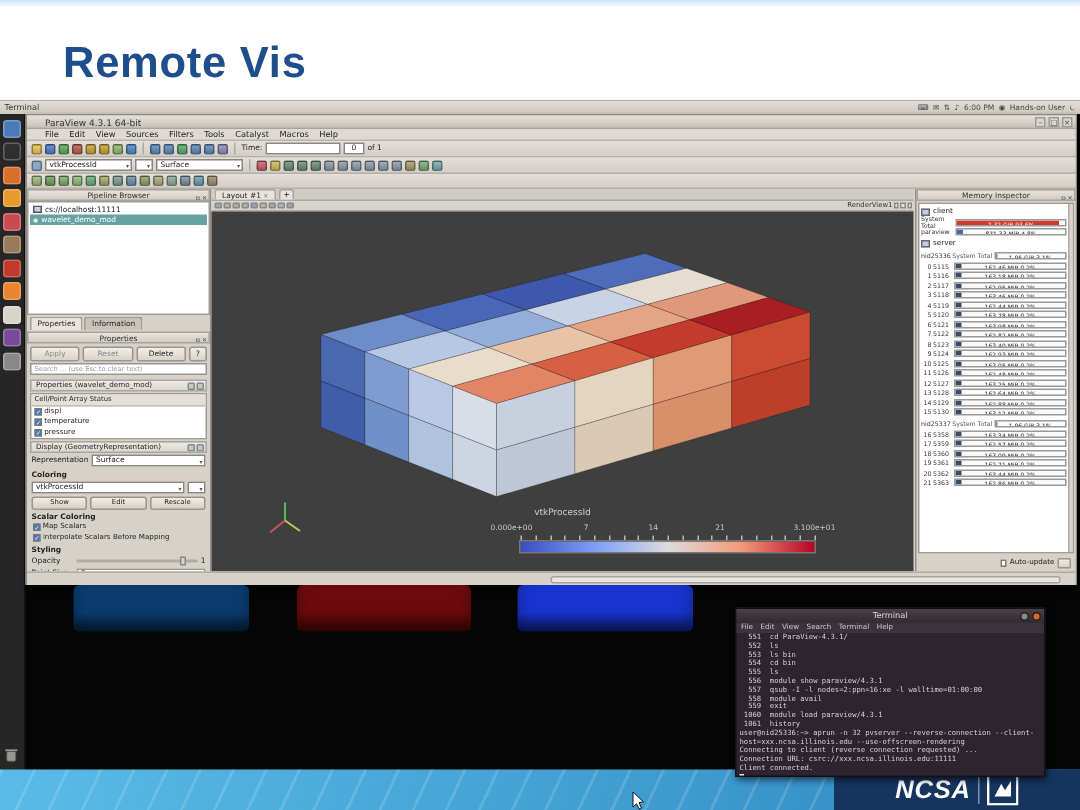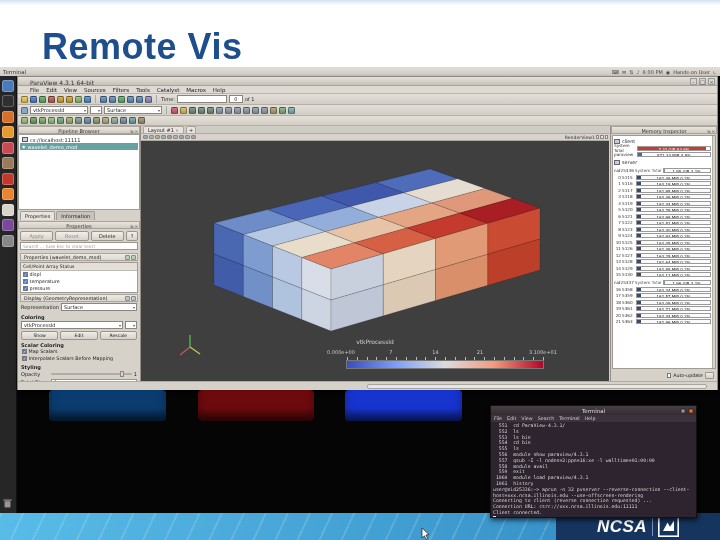--- a/index.html
+++ b/index.html
@@ -1,21 +1,21 @@
 <!DOCTYPE html>
 <html><head>
 <meta charset="utf-8">
 <style>
 *{margin:0;padding:0;box-sizing:border-box}
 html,body{width:720px;height:540px;overflow:hidden}
 body{position:relative;font-family:"DejaVu Sans",sans-serif;background:#fff;color:#222}
 .abs{position:absolute}
 
 #top-accent{left:0;top:0;width:720px;height:5px;background:linear-gradient(to bottom,#cfe2f3,#ffffff)}
-#slide-title{left:42px;top:26px;font-size:36px;font-weight:bold;color:#1e4e8c;font-family:"Liberation Sans",sans-serif;letter-spacing:.5px}
+#slide-title{left:42px;top:26px;font-size:29px;font-weight:bold;color:#1e4e8c;font-family:"Liberation Sans",sans-serif;letter-spacing:.5px}
 
 #desktop{left:0;top:67px;width:720px;height:447px;background:#050505}
 #topbar{left:0;top:0;width:720px;height:9px;background:linear-gradient(#e2ded7,#cfcbc4);font-size:5.5px;color:#3a3a3a}
 #topbar .appname{position:absolute;left:3px;top:1.5px}
 #tray{position:absolute;right:3px;top:1.5px;display:flex;gap:3px;align-items:center}
 #tray span{font-size:5px;color:#444}
 #launcher{left:0;top:9px;width:17px;height:438px;background:#262626;border-right:1px solid #111}
 .l-icon{width:12px;height:12px;border-radius:2.5px;margin:3.5px auto 0;border:1px solid rgba(255,255,255,.25)}
 #trash{position:absolute;left:3px;bottom:6px}
 

